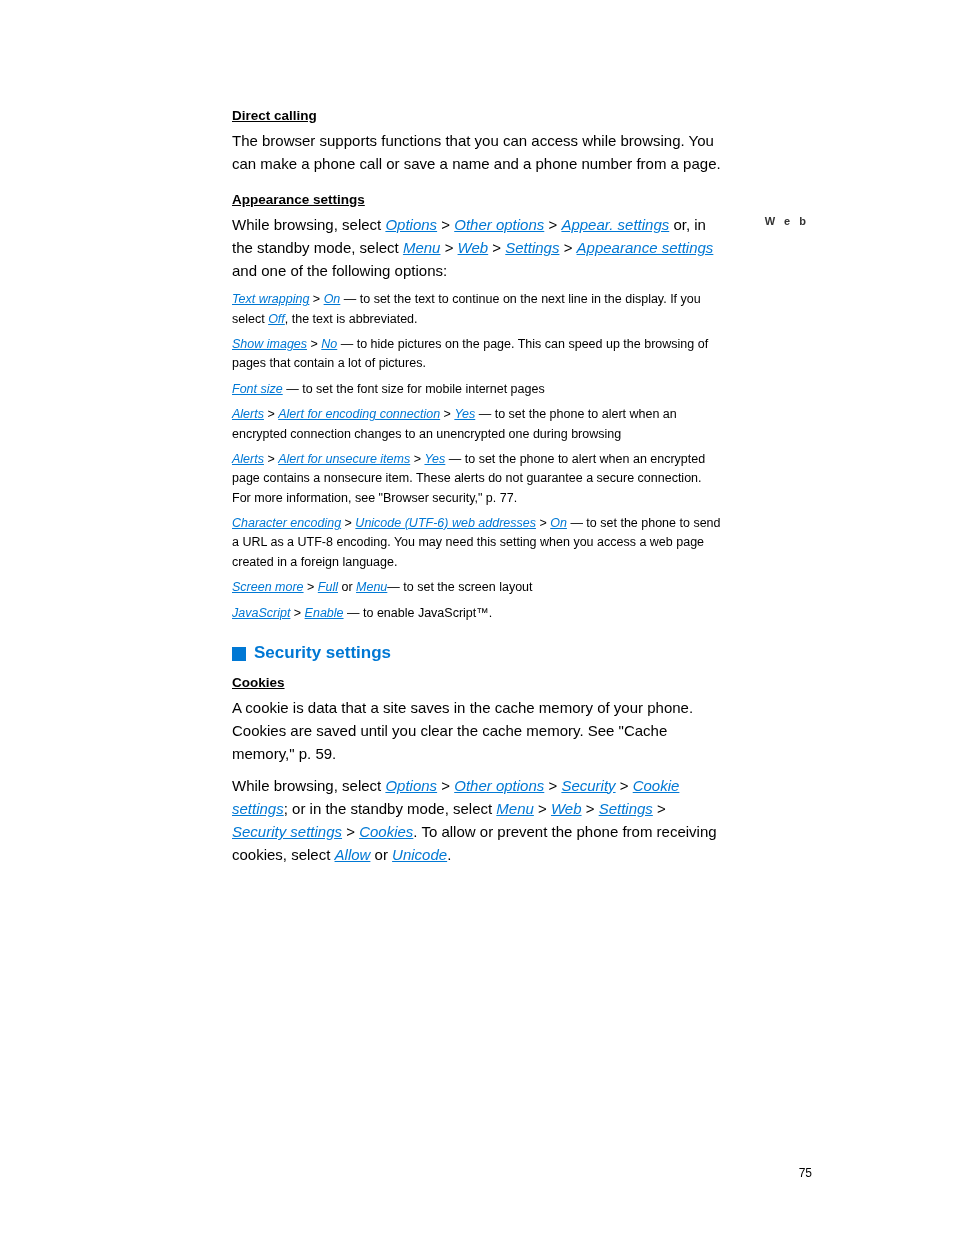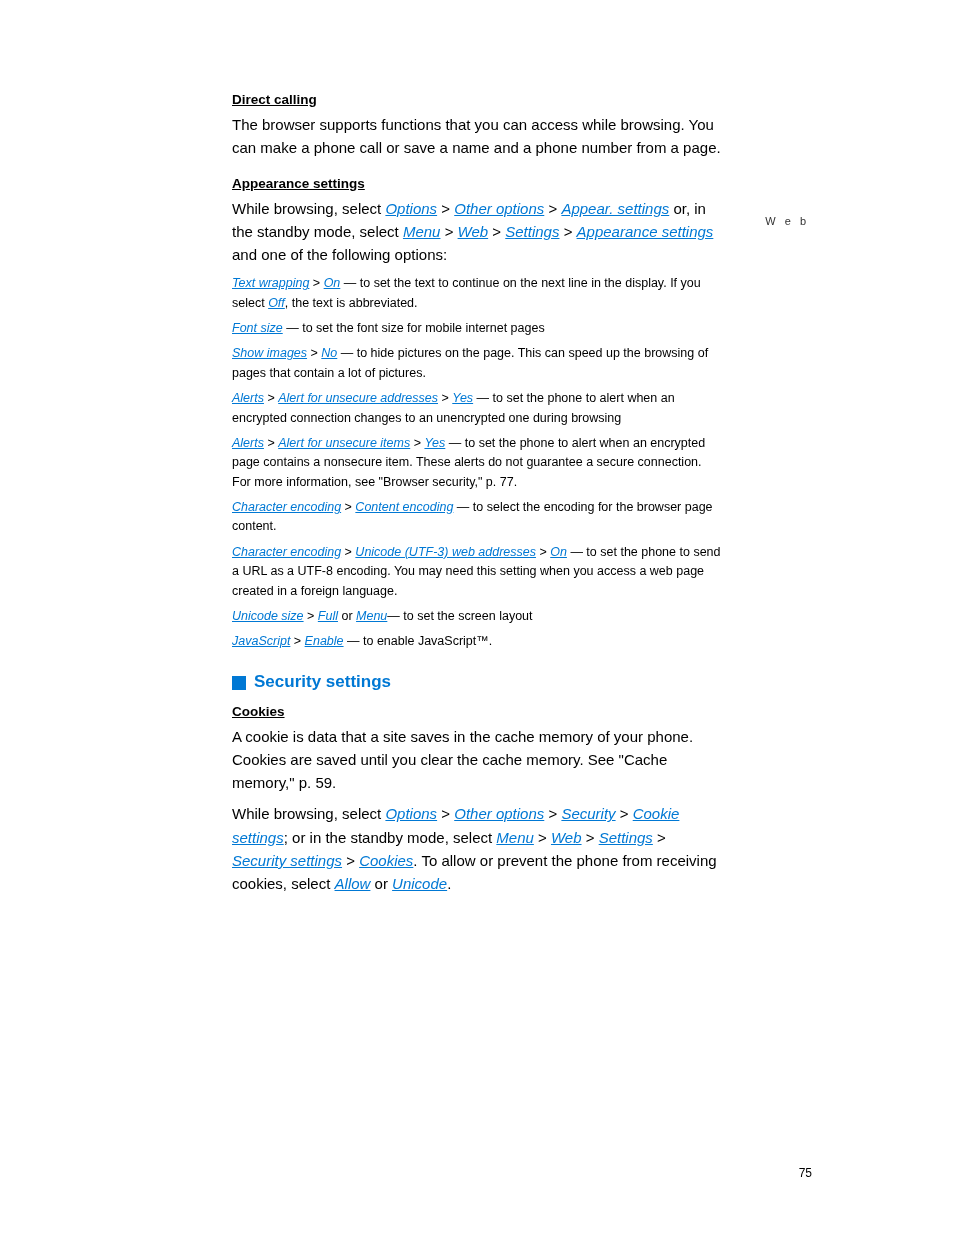--- a/index.html
+++ b/index.html
@@ -20,34 +20,34 @@
     }
 
     .page {
       width: 954px;
       min-height: 1235px;
       padding: 0;
       position: relative;
     }
 
     .content-area {
-      margin: 0 auto;
+      margin: 16px auto;
       width: 490px;
       padding-top: 92px;
       padding-bottom: 80px;
     }
 
     .page-label {
       position: absolute;
       top: 215px;
       right: 145px;
       font-size: 11px;
       letter-spacing: 3px;
       color: #333;
-      font-weight: normal;
+      font-weight: bold;
     }
 
     .section-heading {
       font-size: 13.5px;
       font-weight: bold;
       text-decoration: underline;
       color: #000;
       margin-bottom: 6px;
       margin-top: 0;
     }
@@ -132,45 +132,42 @@
       <h2 class="section-heading">Appearance settings</h2>
       <p class="body-text">
         While browsing, select <span class="link-blue">Options</span> &gt; <span class="link-blue">Other options</span> &gt; <span class="link-blue">Appear. settings</span> or, in the standby mode, select <span class="link-blue">Menu</span> &gt; <span class="link-blue">Web</span> &gt; <span class="link-blue">Settings</span> &gt; <span class="link-blue">Appearance settings</span> and one of the following options:
       </p>
 
       <p class="bullet-item">
         <span class="link-blue">Text wrapping</span> &gt; <span class="link-blue">On</span> — to set the text to continue on the next line in the display. If you select <span class="link-blue">Off</span>, the text is abbreviated.
       </p>
 
       <p class="bullet-item">
+        <span class="link-blue">Show images</span> &gt; <span class="link-blue">No</span> — to hide pictures on the page. This can speed up the browsing of pages that contain a lot of pictures.
+      </p>
+
+      <p class="bullet-item">
         <span class="link-blue">Font size</span> — to set the font size for mobile internet pages
       </p>
 
       <p class="bullet-item">
-        <span class="link-blue">Show images</span> &gt; <span class="link-blue">No</span> — to hide pictures on the page. This can speed up the browsing of pages that contain a lot of pictures.
-      </p>
-
-      <p class="bullet-item">
-        <span class="link-blue">Alerts</span> &gt; <span class="link-blue">Alert for unsecure addresses</span> &gt; <span class="link-blue">Yes</span> — to set the phone to alert when an encrypted connection changes to an unencrypted one during browsing
+        <span class="link-blue">Alerts</span> &gt; <span class="link-blue">Alert for encoding connection</span> &gt; <span class="link-blue">Yes</span> — to set the phone to alert when an encrypted connection changes to an unencrypted one during browsing
       </p>
 
       <p class="bullet-item">
         <span class="link-blue">Alerts</span> &gt; <span class="link-blue">Alert for unsecure items</span> &gt; <span class="link-blue">Yes</span> — to set the phone to alert when an encrypted page contains a nonsecure item. These alerts do not guarantee a secure connection. For more information, see "Browser security," p. 77.
       </p>
 
+
       <p class="bullet-item">
-        <span class="link-blue">Character encoding</span> &gt; <span class="link-blue">Content encoding</span> — to select the encoding for the browser page content.
+        <span class="link-blue">Character encoding</span> &gt; <span class="link-blue">Unicode (UTF-6) web addresses</span> &gt; <span class="link-blue">On</span> — to set the phone to send a URL as a UTF-8 encoding. You may need this setting when you access a web page created in a foreign language.
       </p>
 
       <p class="bullet-item">
-        <span class="link-blue">Character encoding</span> &gt; <span class="link-blue">Unicode (UTF-3) web addresses</span> &gt; <span class="link-blue">On</span> — to set the phone to send a URL as a UTF-8 encoding. You may need this setting when you access a web page created in a foreign language.
-      </p>
-
-      <p class="bullet-item">
-        <span class="link-blue">Unicode size</span> &gt; <span class="link-blue">Full</span> or <span class="link-blue">Menu</span>— to set the screen layout
+        <span class="link-blue">Screen more</span> &gt; <span class="link-blue">Full</span> or <span class="link-blue">Menu</span>— to set the screen layout
       </p>
 
       <p class="bullet-item">
         <span class="link-blue">JavaScript</span> &gt; <span class="link-blue">Enable</span> — to enable JavaScript™.
       </p>
     </div>
 
     <div class="section-block">
       <div class="security-heading-row">
         <div class="security-square"></div>

